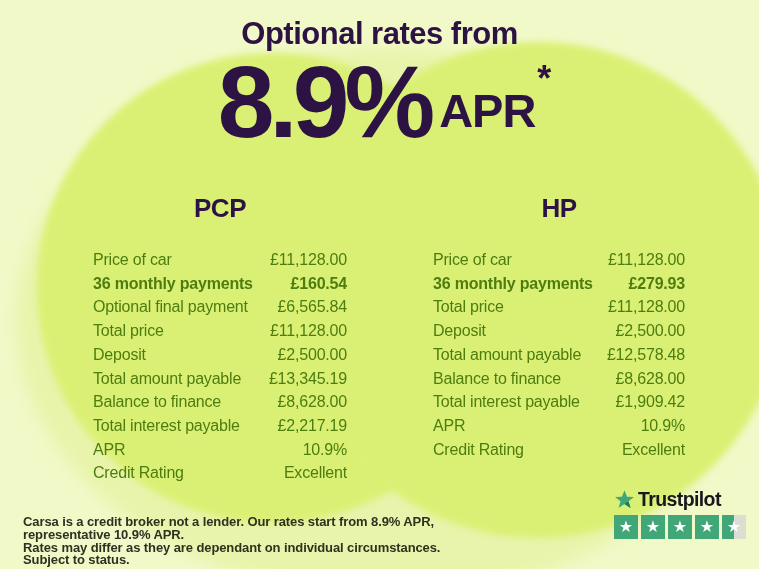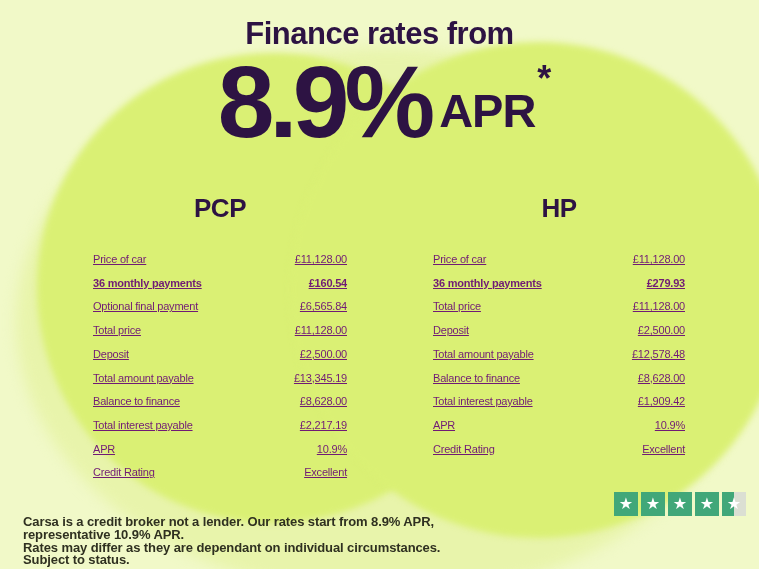--- a/index.html
+++ b/index.html
@@ -89,26 +89,25 @@
     font-weight: 800;
     letter-spacing: -0.5px;
     line-height: 38px;
     color: #2d1343;
     margin-bottom: 21px;
   }
   .frow {
     display: flex;
     justify-content: space-between;
     align-items: baseline;
-    font-size: 11px;
+    font-size: 16px;
     line-height: 23.7px;
     letter-spacing: -0.2px;
     font-weight: 500;
-    color: #701a75;
-    text-decoration: underline;
+    color: #4d7c0f;
   }
   .frow.bold { font-weight: 800; }
   .flabel { text-align: left; }
   .fvalue { text-align: right; }
 
   .disclaimer {
     position: absolute;
     left: 23px; top: 516px;
     width: 430px;
     font-size: 13px;
@@ -161,21 +160,21 @@
 <body>
 
 <div class="canvas">
 
   <div class="blob blob-soft"></div>
   <div class="blob blob-bright-left"></div>
   <div class="blob blob-bright-right"></div>
 
   <div class="content">
 
-    <h1 class="title">Finance rates from</h1>
+    <h1 class="title">Optional rates from</h1>
 
     <div class="hero"><span class="hero-rate">8.9%</span><span class="hero-unit">APR</span><span class="hero-asterisk">*</span></div>
 
     <section class="finance-col col-pcp">
       <h2>PCP</h2>
       <div class="rows" id="pcp-rows">
           <div class="frow">
             <span class="flabel">Price of car</span>
             <span class="fvalue">£11,128.00</span>
           </div>
@@ -256,20 +255,29 @@
           <div class="frow">
             <span class="flabel">Credit Rating</span>
             <span class="fvalue">Excellent</span>
           </div>
         </div>
     </section>
 
     <p class="disclaimer"><span>Carsa is a credit broker not a lender. Our rates start from 8.9% APR, representative 10.9% APR.</span><br><span>Rates may differ as they are dependant on individual circumstances. Subject to status.</span></p>
 
     <div class="trustpilot">
+      <div class="tp-logo">
+        <span style="display:inline-flex;">
+          <svg width="21" height="21" viewBox="0 0 24 24" aria-hidden="true">
+            <path d="M12 1.5 L14.94 8.91 L22.8 9.17 L16.56 14.04 L18.9 21.6 L12 17.1 L5.1 21.6 L7.44 14.04 L1.2 9.17 L9.06 8.91 Z" fill="#41a779"></path>
+            <path d="M12 17.1 L18.9 21.6 L16.56 14.04 Z" fill="#1c7a54"></path>
+          </svg>
+        </span>
+        <span class="tp-logo-text">Trustpilot</span>
+      </div>
       <div class="tp-stars" id="tp-stars">
           <div class="tp-box">
             <span class="tp-star-glyph">★</span>
           </div>
           <div class="tp-box">
             <span class="tp-star-glyph">★</span>
           </div>
           <div class="tp-box">
             <span class="tp-star-glyph">★</span>
           </div>

